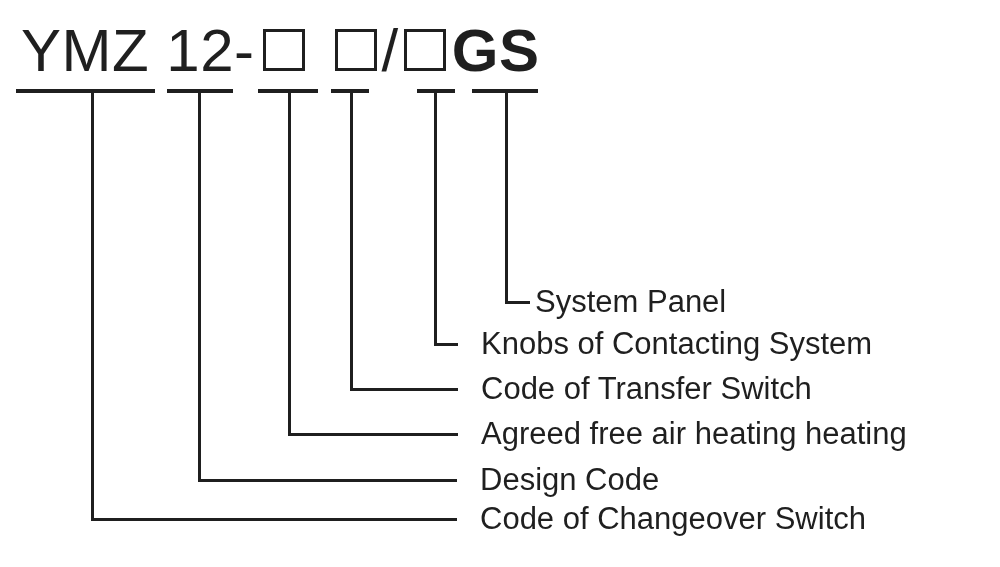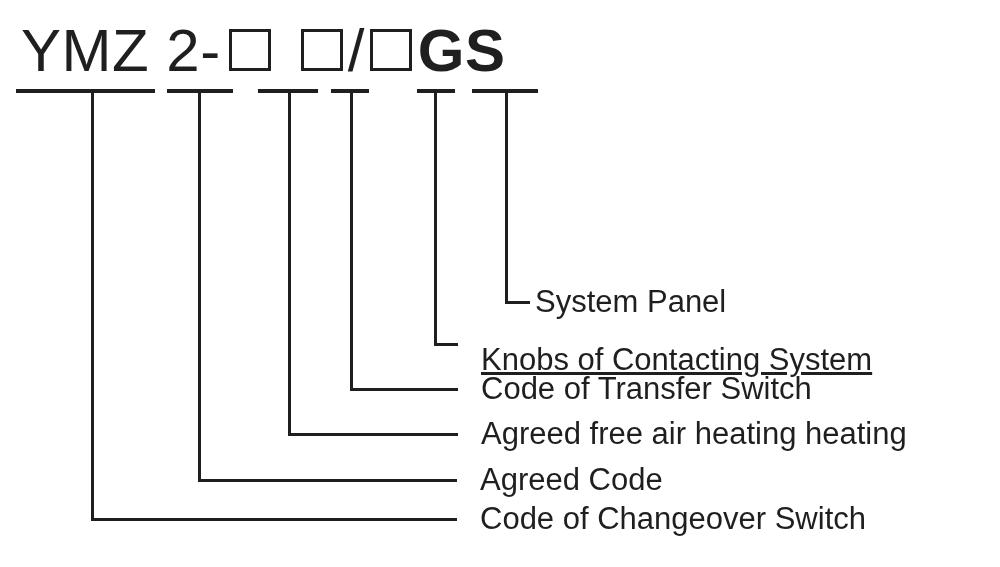--- a/index.html
+++ b/index.html
@@ -50,47 +50,47 @@
     white-space: nowrap;
     font-weight: 400;
   }
 </style>
 </head>
 <body>
 
 <div class="canvas">
 
   <div class="model-code">
-    <span class="part">YMZ 2-</span><span class="blank-box" style="margin-left:8px;"></span><span class="blank-box" style="margin-left:30px;"></span><span class="part" style="margin-left:5px;">/</span><span class="blank-box" style="margin-left:5px;"></span><span class="part" style="margin-left:6px;font-weight:bold;">GS</span>
+    <span class="part">YMZ 12-</span><span class="blank-box" style="margin-left:8px;"></span><span class="blank-box" style="margin-left:30px;"></span><span class="part" style="margin-left:5px;">/</span><span class="blank-box" style="margin-left:5px;"></span><span class="part" style="margin-left:6px;font-weight:bold;">GS</span>
   </div>
 
   <div class="line underline" style="left:16px;  width:139px;"></div>
   <div class="line underline" style="left:167px; width:66px;"></div>
   <div class="line underline" style="left:258px; width:60px;"></div>
   <div class="line underline" style="left:331px; width:38px;"></div>
   <div class="line underline" style="left:417px; width:38px;"></div>
   <div class="line underline" style="left:472px; width:66px;"></div>
 
   <div class="line vline" style="left:505px; height:215px;"></div>
   <div class="line hline" style="left:505px; top:301px; width:25px;"></div>
   <div class="branch-label" style="left:535px; top:286px;">System Panel</div>
 
   <div class="line vline" style="left:434px; height:257px;"></div>
   <div class="line hline" style="left:434px; top:343px; width:24px;"></div>
-  <div class="branch-label" style="left:481px; top:344px;text-decoration:underline;">Knobs of Contacting System</div>
+  <div class="branch-label" style="left:481px; top:328px;">Knobs of Contacting System</div>
 
   <div class="line vline" style="left:350px; height:302px;"></div>
   <div class="line hline" style="left:350px; top:388px; width:108px;"></div>
   <div class="branch-label" style="left:481px; top:373px;text-align:center;">Code of Transfer Switch</div>
 
   <div class="line vline" style="left:288px; height:347px;"></div>
   <div class="line hline" style="left:288px; top:433px; width:170px;"></div>
   <div class="branch-label" style="left:481px; top:418px;">Agreed free air heating heating</div>
 
   <div class="line vline" style="left:198px; height:393px;"></div>
   <div class="line hline" style="left:198px; top:479px; width:259px;"></div>
-  <div class="branch-label" style="left:480px; top:464px;">Agreed Code</div>
+  <div class="branch-label" style="left:480px; top:464px;">Design Code</div>
 
   <div class="line vline" style="left:91px; height:432px;"></div>
   <div class="line hline" style="left:91px; top:518px; width:366px;"></div>
   <div class="branch-label" style="left:480px; top:503px;">Code of Changeover Switch</div>
 
 </div>
 
 </body></html>

